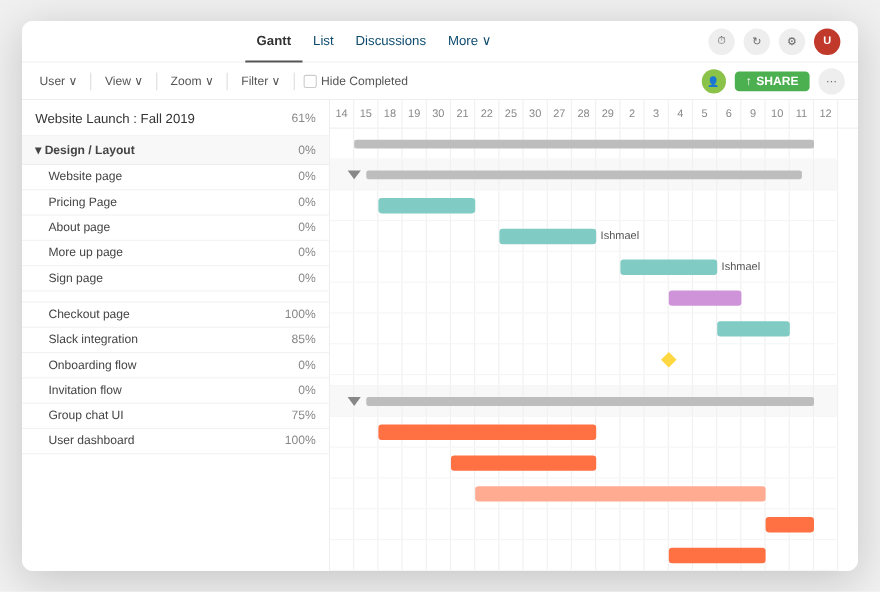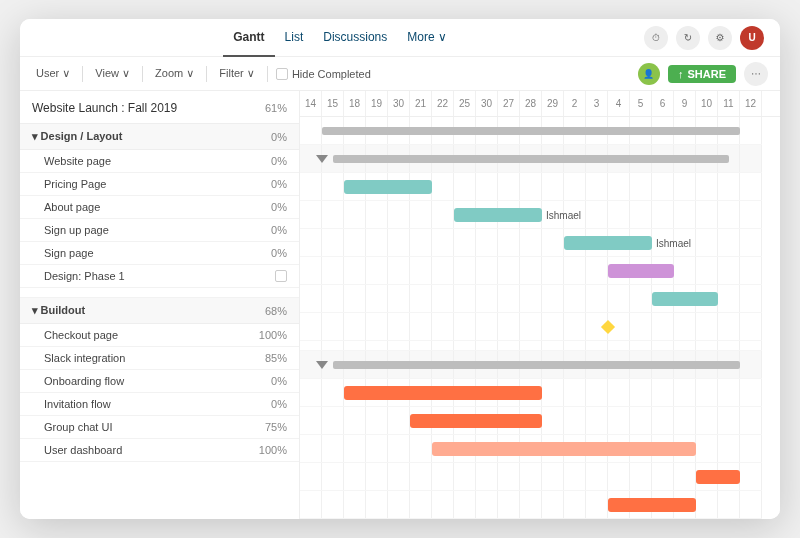--- a/index.html
+++ b/index.html
@@ -361,38 +361,30 @@
       </div>
       <div class="task-row">
         <span class="task-name">Pricing Page</span>
         <span class="task-pct">0%</span>
       </div>
       <div class="task-row">
         <span class="task-name">About page</span>
         <span class="task-pct">0%</span>
       </div>
       <div class="task-row">
-        <span class="task-name">Sign up page</span>
+        <span class="task-name">More up page</span>
         <span class="task-pct">0%</span>
       </div>
       <div class="task-row">
         <span class="task-name">Sign page</span>
         <span class="task-pct">0%</span>
       </div>
-      <div class="task-row">
-        <span class="task-name">Design: Phase 1</span>
-        <div class="task-checkbox"></div>
-      </div>
 
       <div style="height:10px; border-bottom:1px solid #f2f2f2;"></div>
 
-      <div class="section-header">
-        <span class="section-title">▾ Buildout</span>
-        <span class="section-pct">68%</span>
-      </div>
       <div class="task-row">
         <span class="task-name">Checkout page</span>
         <span class="task-pct">100%</span>
       </div>
       <div class="task-row">
         <span class="task-name">Slack integration</span>
         <span class="task-pct">85%</span>
       </div>
       <div class="task-row">
         <span class="task-name">Onboarding flow</span>

